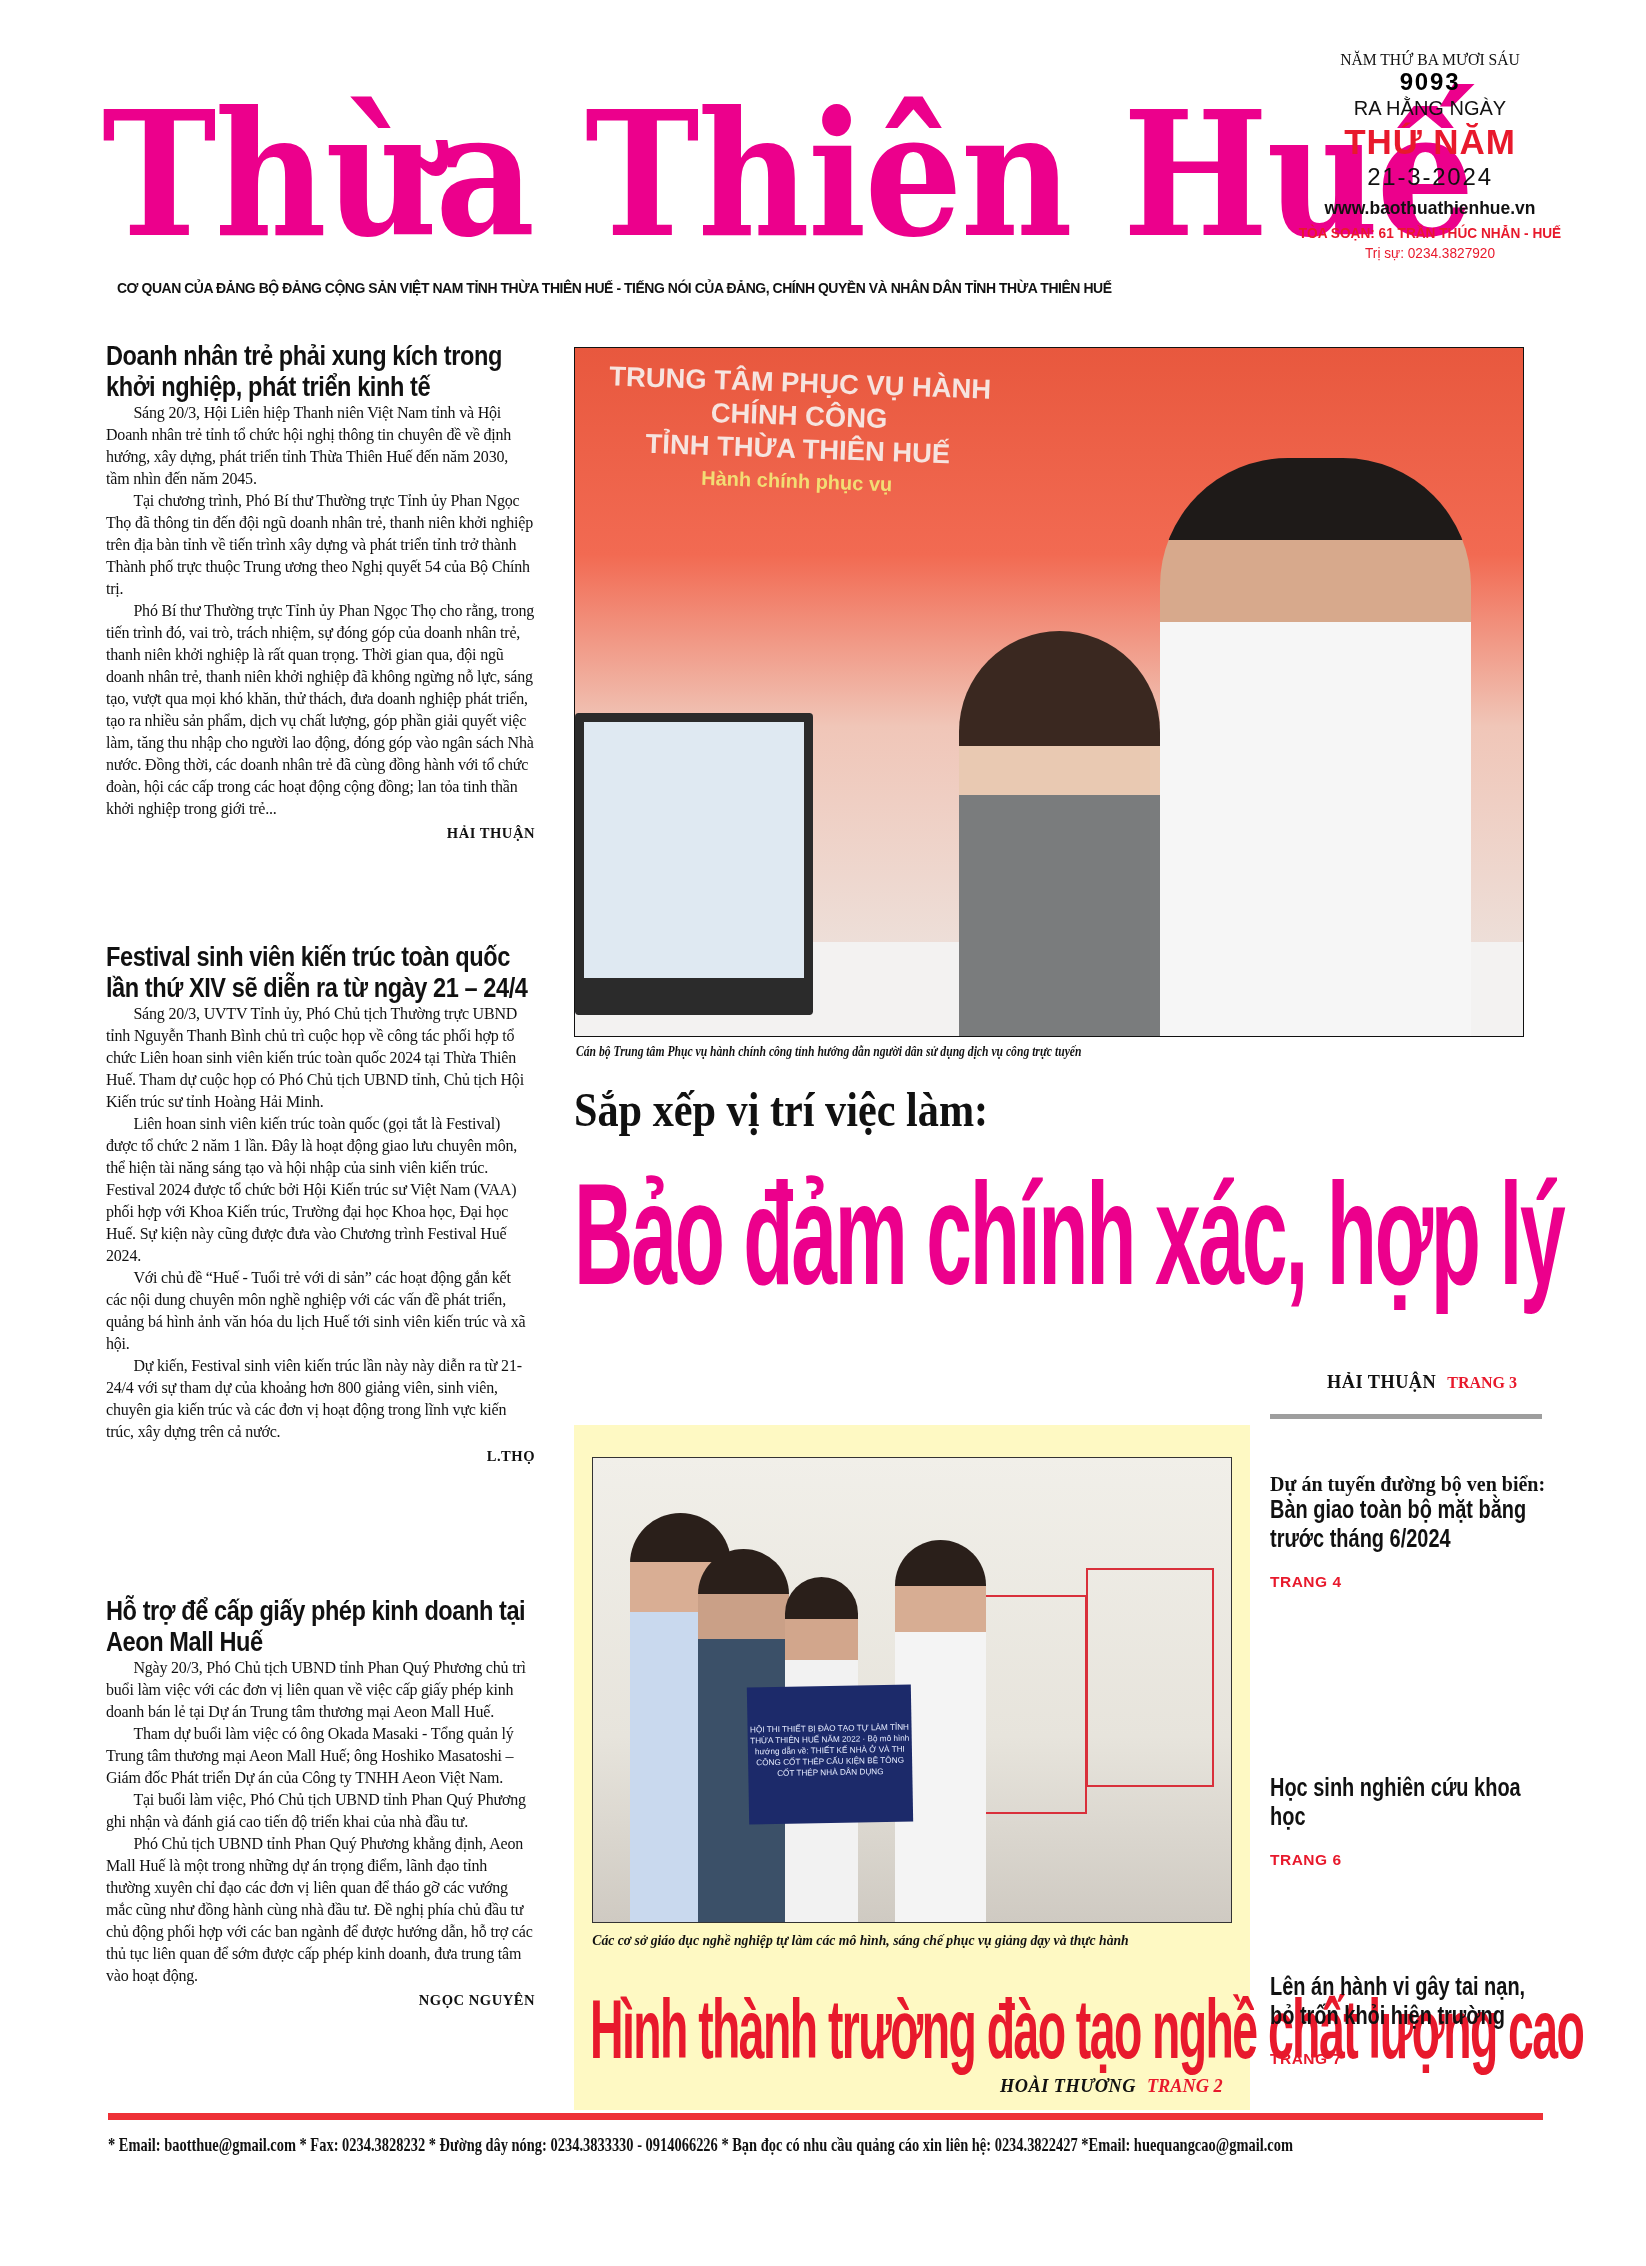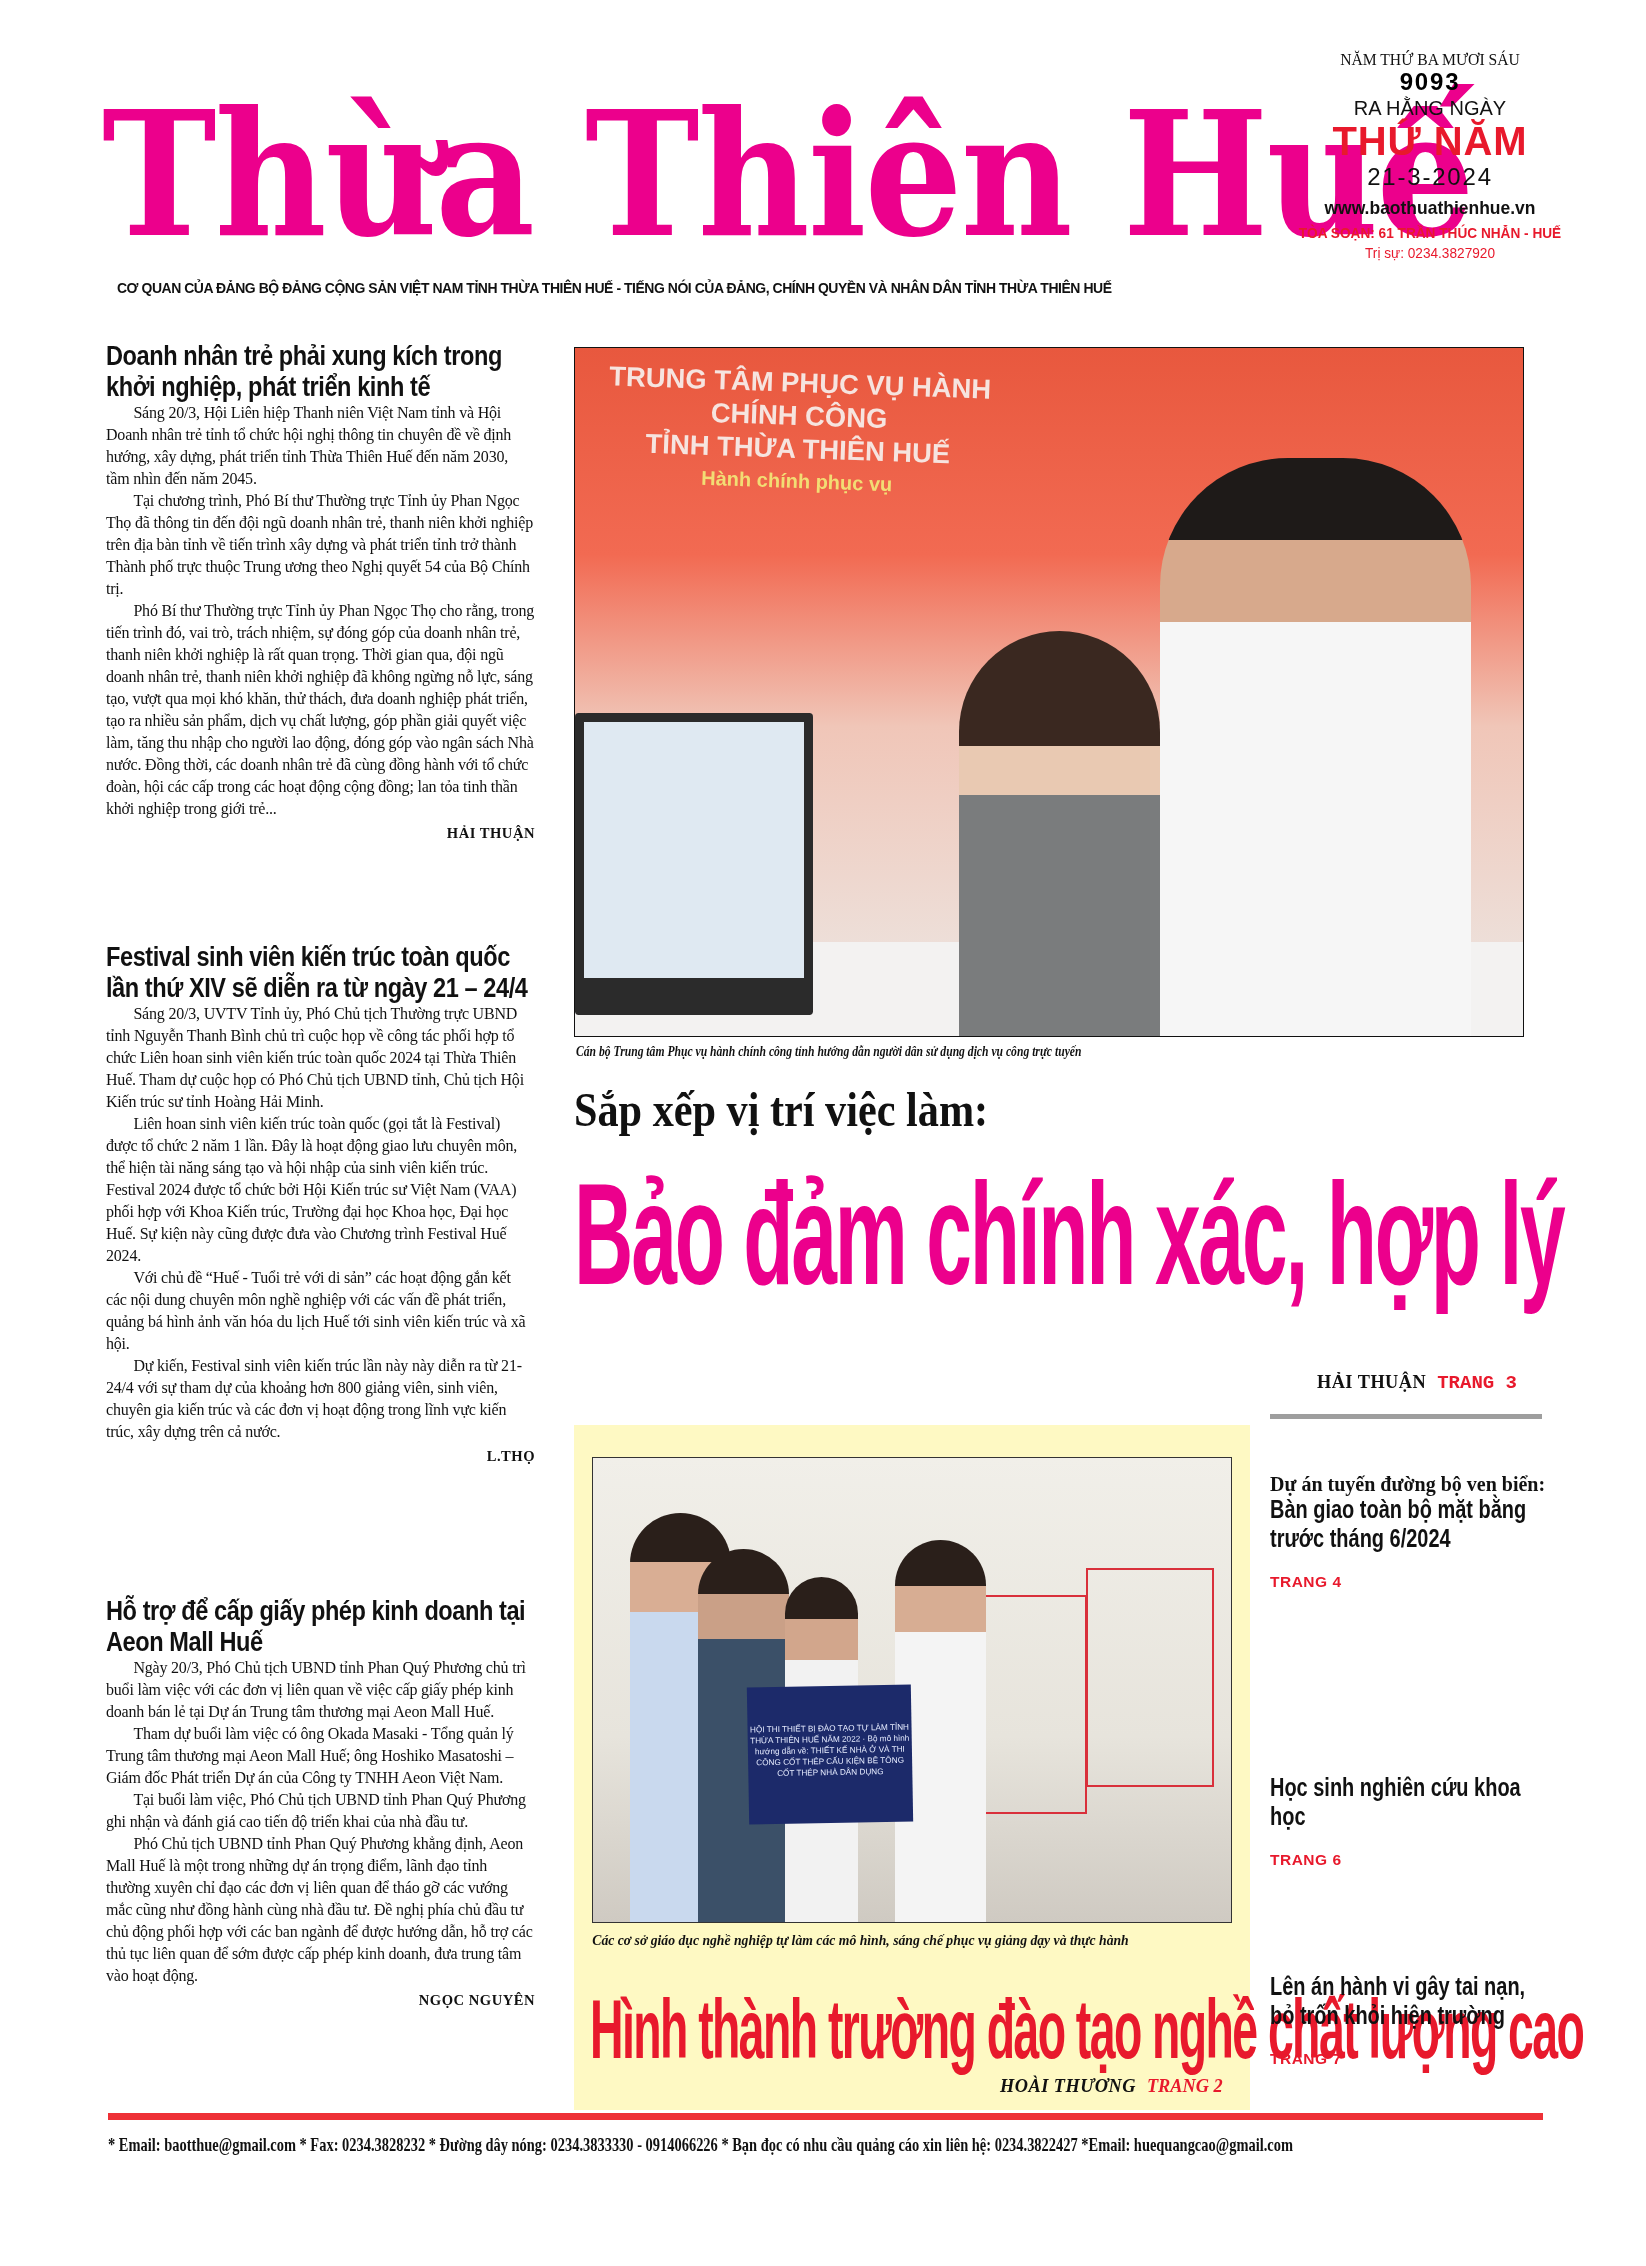--- a/index.html
+++ b/index.html
@@ -19,21 +19,21 @@
   .tagline {
     left: 117px; top: 274px; width: 1151px; height: 27.4px;
     font-family: "Liberation Sans", sans-serif; font-weight: bold;
     font-size: 15.5px; line-height: 27.4px; letter-spacing: -0.5px;
     transform: scaleX(0.9); transform-origin: left center; white-space: nowrap;
   }
   .issue-box { left: 1279px; top: 48px; width: 302px; text-align: center; }
   .issue-year { font-family: "Liberation Serif", serif; font-size: 17.4px; line-height: 22px; transform: scaleX(0.9); white-space: nowrap; }
   .issue-number { font-family: "Liberation Sans", sans-serif; font-weight: bold; font-size: 24px; line-height: 24px; color: #000000; letter-spacing: 1.8px; }
   .issue-daily { font-family: "Liberation Sans", sans-serif; font-size: 20px; line-height: 29px; }
-  .issue-weekday { font-family: "Liberation Sans", sans-serif; font-weight: bold; font-size: 40px; line-height: 37px; color: #e8192c; letter-spacing: 0.9px; }
+  .issue-weekday { font-family: "Liberation Sans", sans-serif; font-weight: bold; font-size: 35px; line-height: 37px; color: #e8192c; letter-spacing: 0.9px; }
   .issue-date { font-family: "Liberation Sans", sans-serif; font-size: 24px; line-height: 33px; letter-spacing: 1.8px; }
   .issue-web { font-family: "Liberation Sans", sans-serif; font-weight: bold; font-size: 19px; line-height: 29px; transform: scaleX(0.92); }
   .issue-address { font-family: "Liberation Sans", sans-serif; font-weight: bold; font-size: 15.5px; line-height: 22px; color: #e8192c; transform: scaleX(0.88); white-space: nowrap; }
   .issue-phone { font-family: "Liberation Sans", sans-serif; font-size: 15.5px; line-height: 18.3px; color: #e8192c; transform: scaleX(0.88); }
 
   
   .article { position: absolute; left: 106px; width: 429px; }
   .art-title {
     font-family: "Liberation Sans", sans-serif; font-weight: bold;
     font-size: 27.4px; line-height: 31px; letter-spacing: -0.5px;
@@ -75,21 +75,21 @@
     left: 574px; top: 1078px; font-family: "Liberation Serif", serif; font-weight: bold;
     font-size: 48px; line-height: 64px; transform: scaleX(0.88); transform-origin: left top; white-space: nowrap;
   }
   .headline-main {
     left: 574px; top: 1149px; width: 969px; font-family: "Liberation Sans", sans-serif; font-weight: bold;
     font-size: 137px; line-height: 164px; color: #ec008c; letter-spacing: -3.7px;
     transform: scale(0.6, 1.05); transform-origin: left top; white-space: nowrap;
   }
   .byline-main { left: 1188px; top: 1372px; width: 329px; text-align: right; white-space: nowrap; }
   .byline-main .name { font-family: "Liberation Serif", serif; font-weight: bold; font-size: 18.3px; letter-spacing: 0.5px; }
-  .byline-main .page { font-family: Liberation Mono, monospace; font-weight: bold; font-size: 19px; color: #e8192c; margin-left: 7.3px; }
+  .byline-main .page { font-family: Liberation Serif, serif; font-weight: bold; font-size: 16px; color: #e8192c; margin-left: 7.3px; }
 
   .grey-rule { left: 1270px; top: 1414px; width: 272px; height: 4.6px; background: #9e9e9e; }
 
   
   .pink-box { left: 574px; top: 1425px; width: 676px; height: 685px; background: #fef9c3; }
   .pink-photo {
     position: absolute; left: 18.3px; top: 32px; width: 640px; height: 466px; border: 1.8px solid #333; overflow: hidden;
     background: linear-gradient(180deg, #f1efe9 0%, #e7e4dc 60%, #cfcac2 100%);
   }
   .pink-photo .frame { position: absolute; top: 137px; height: 219px; border: 2.7px solid #d9303b; }

